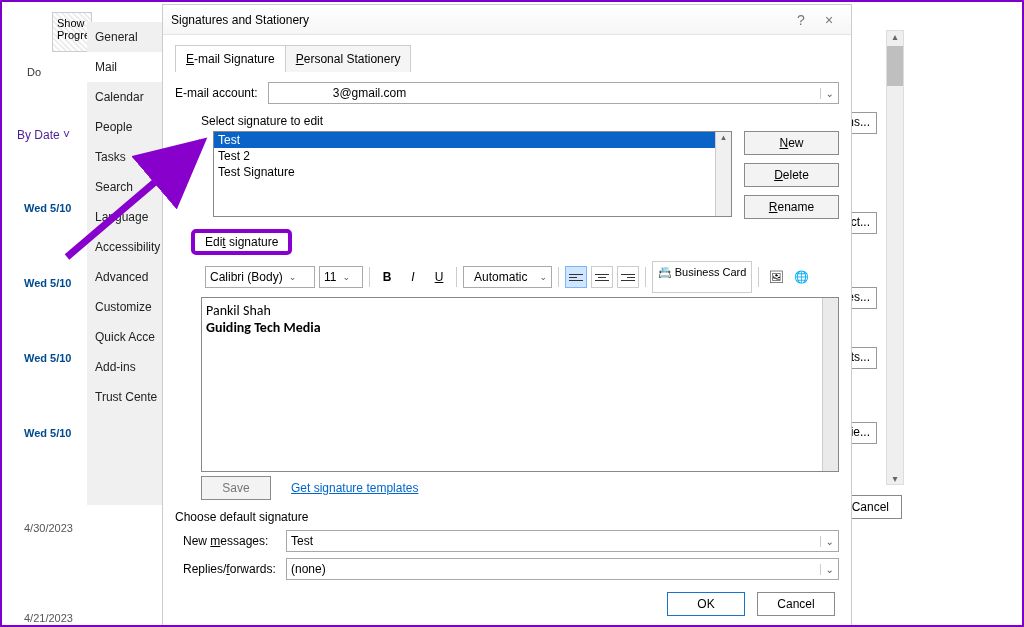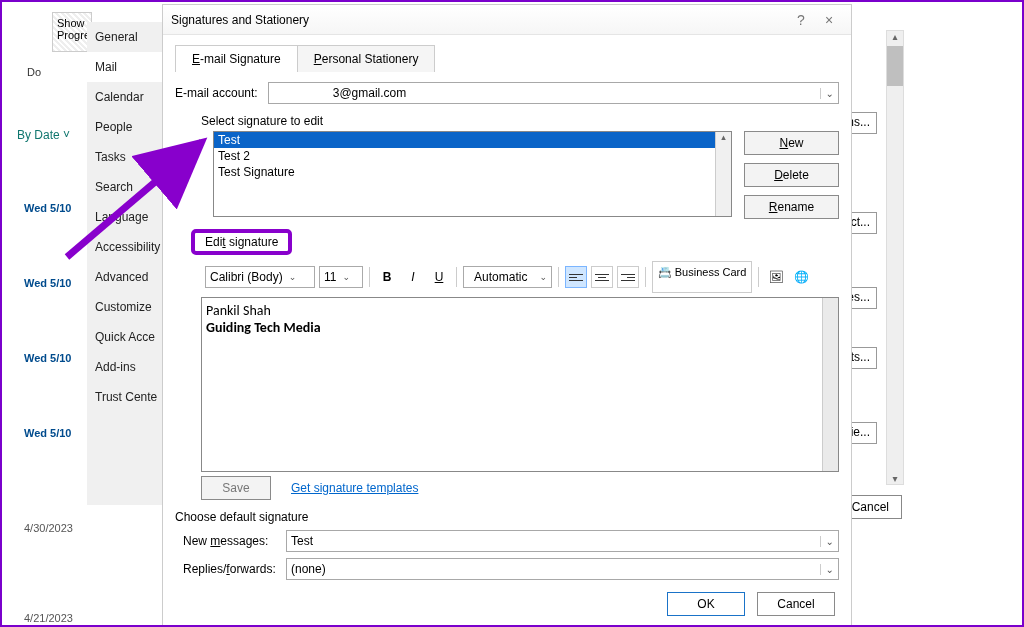--- a/index.html
+++ b/index.html
@@ -2,41 +2,41 @@
 <html><head>
   <meta charset="utf-8">
   <style>
     * { box-sizing: border-box; margin: 0; padding: 0; font-family: "Segoe UI", Tahoma, sans-serif; }
     body { width: 1024px; height: 627px; background: #fff; overflow: hidden; position: relative; border: 2px solid #7a00cc; }
     
     
     .bg-ribbon { position: absolute; top: 10px; left: 50px; width: 40px; height: 40px; border: 1px solid #ccc; background: repeating-linear-gradient(45deg,#eee,#eee 2px,#fff 2px,#fff 4px); }
     .bg-show { position: absolute; top: 15px; left: 55px; font-size: 11px; }
     .bg-do { position: absolute; top: 64px; left: 25px; font-size: 11px; color: #333; }
-    .bg-bydate { position: absolute; top: 123px; left: 10px; font-size: 12px; color: #0f766e; padding: 3px 5px; }
+    .bg-bydate { position: absolute; top: 123px; left: 10px; font-size: 12px; color: #4c1d95; padding: 3px 5px; }
     .bg-bydate::after { content: " ˅"; }
     .bg-item { position: absolute; left: 22px; font-size: 11px; color: #004b8d; font-weight: 600; }
     .bg-item.gray { color: #555; font-weight: 400; }
     
     .bg-btns { position: absolute; right: 145px; font-size: 12px; border:1px solid #999; height:22px; padding:2px 6px; background:#fff;}
     .bg-cancel-outer { position: absolute; right: 120px; top: 493px; border:1px solid #888; padding:4px 12px; font-size:12px; background:#fff;}
     
     
     .categories { position: absolute; top: 20px; left: 85px; width: 76px; background: #f0f0f0; border-right: 1px solid #ddd; bottom: 120px; }
     .categories div { font-size: 12px; padding: 8px 8px; color: #222; cursor: default; white-space: nowrap; overflow:hidden; }
     .categories .selected { background: #fff; }
     
     
     .dialog { position: absolute; top: 2px; left: 160px; width: 690px; height: 623px; background: #fff; border: 1px solid #ccc; }
     .titlebar { height: 30px; background: linear-gradient(#fff,#f6f6f6); border-bottom: 1px solid #e5e5e5; display:flex; align-items:center; padding:0 8px; font-size:12px; }
     .titlebar .ttl { flex:1; }
     .titlebar .ico { width:28px; text-align:center; color:#777; font-size:14px; cursor:default;}
     
     .tabs { display:flex; gap:0; padding: 10px 12px 0 12px; }
-    .tab { font-size:12px; padding:6px 16px; border:1px solid #ccc; border-bottom:none; background:#f5f5f5; margin-right:-1px;}
+    .tab { font-size:12px; padding:6px 10px; border:1px solid #ccc; border-bottom:none; background:#f5f5f5; margin-right:-1px;}
     .tab.active { background:#fff; }
     .tab u { text-decoration: underline; }
     
     .form-row { display:flex; align-items:center; margin: 10px 12px; font-size:12px; gap:10px;}
     .combo { flex:1; height:22px; border:1px solid #a8a8a8; display:flex; align-items:center; padding:0 4px; font-size:12px; background:#fff;}
     .combo .arrow { margin-left:auto; font-size:10px; color:#555; border-left:1px solid #ccc; padding-left:5px;}
     
     .section-label { font-size:12px; margin: 6px 0 3px 38px; }
     
     .sig-row { display:flex; gap:12px; margin: 0 12px; }

